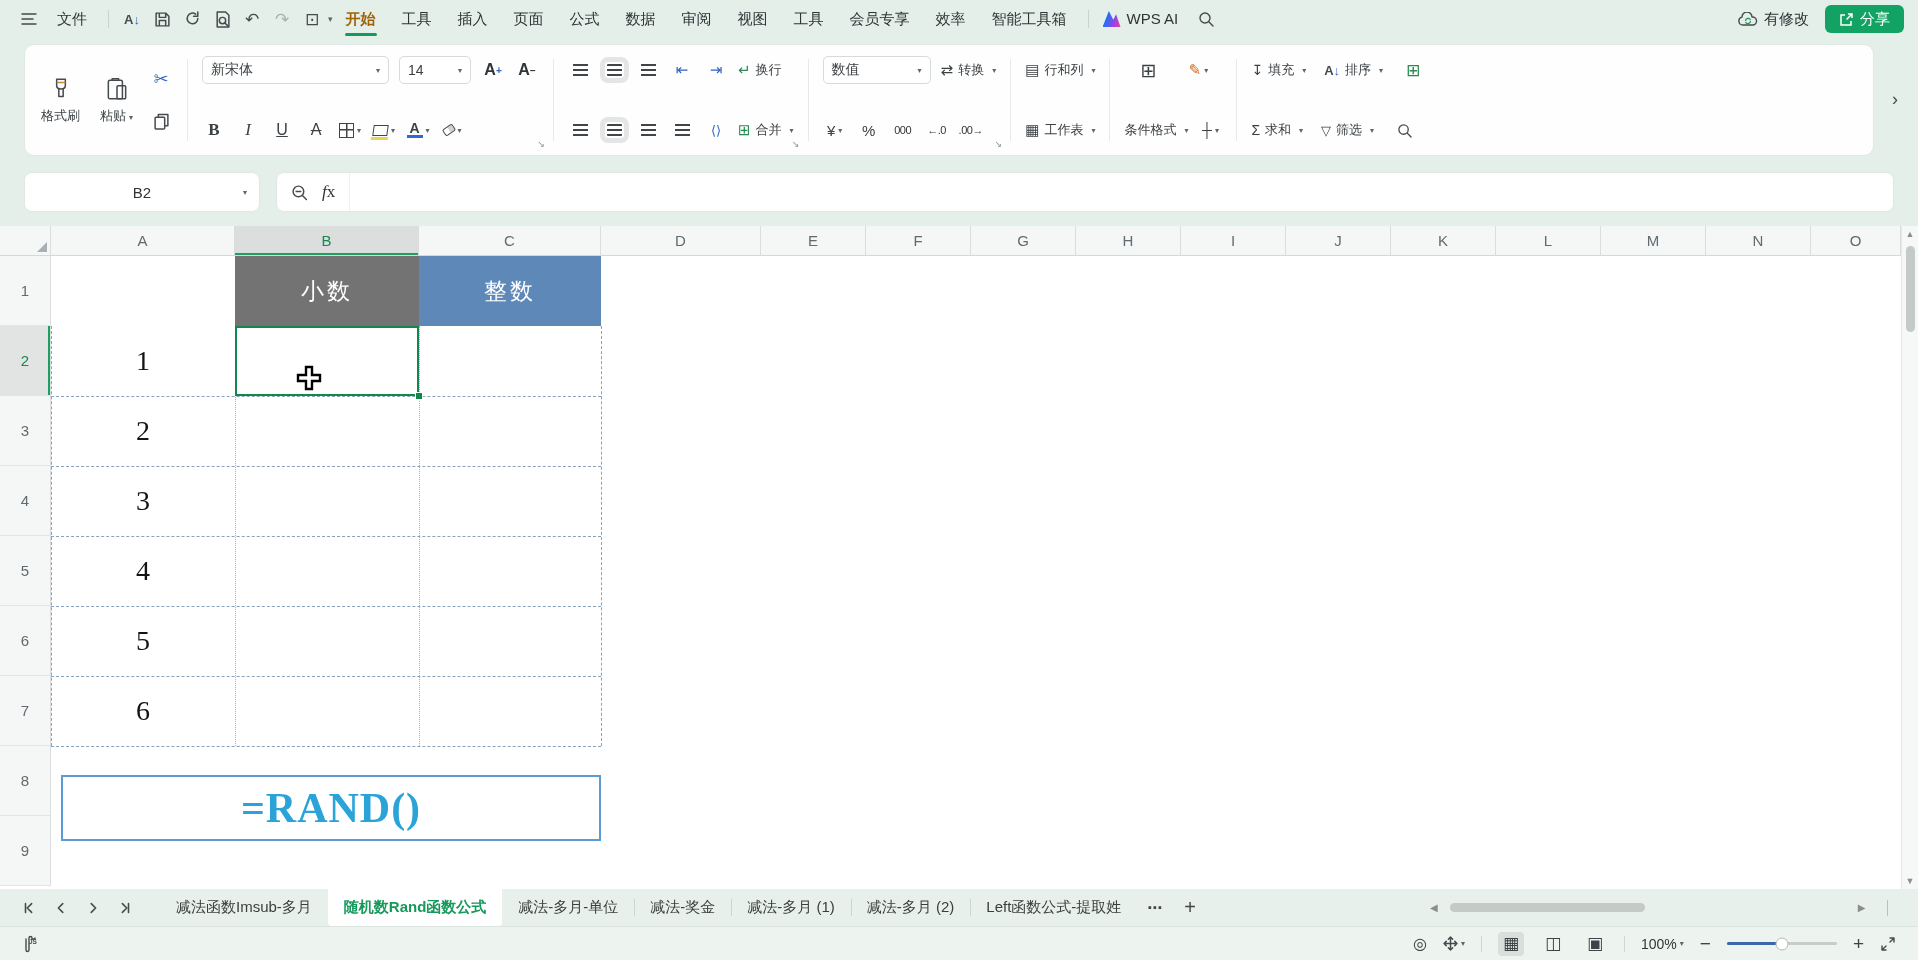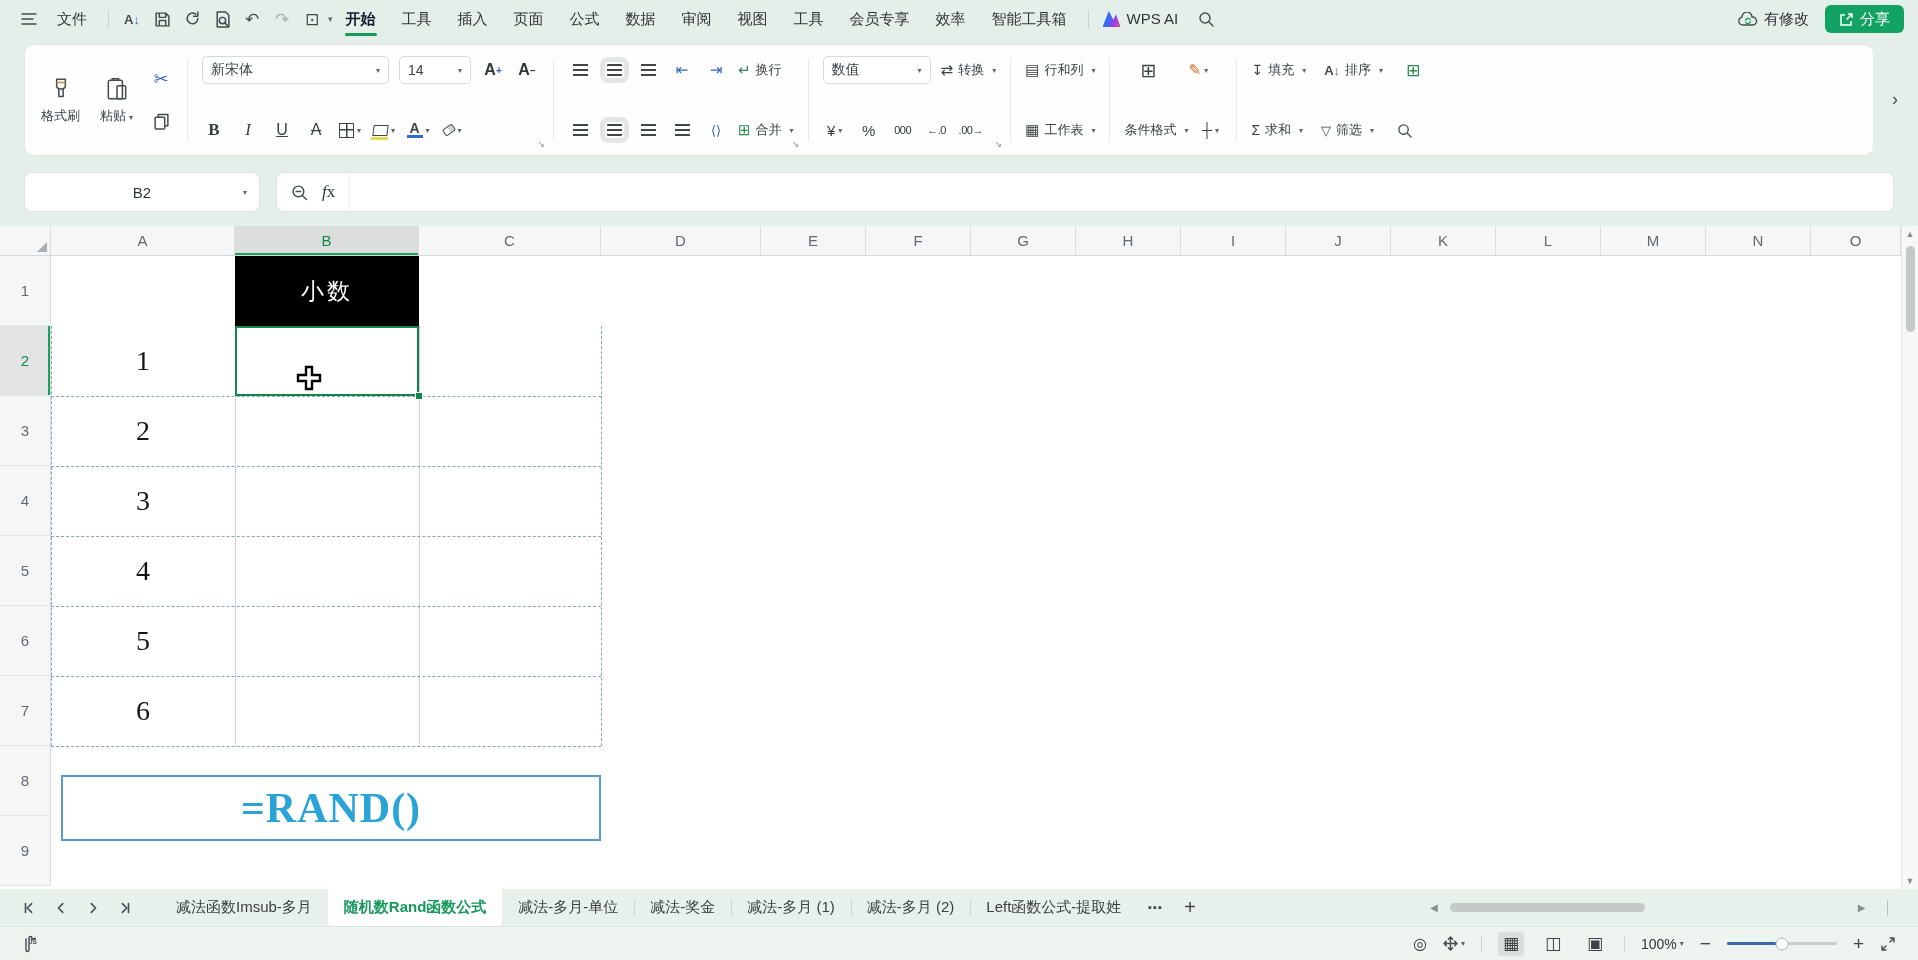--- a/index.html
+++ b/index.html
@@ -6,21 +6,21 @@
   html,body { width:1918px; height:960px; }
   body { font-family:"Liberation Sans","DejaVu Sans",sans-serif; background:#e4efe9; position:relative; overflow:hidden; color:#3c4144; }
   svg { display:block; }
   .ic-stroke { stroke:#454b4e; fill:none; stroke-width:1.4; stroke-linecap:round; stroke-linejoin:round; }
 
   
   .menubar { position:absolute; left:0; top:0; width:1918px; height:38px; display:flex; align-items:center; padding:0 14px; font-size:15px; }
   .mb-ic { display:inline-flex; align-items:center; justify-content:center; width:30px; height:26px; border-radius:4px; cursor:pointer; }
   .mb-sep { width:1px; height:18px; background:#c8d5ce; margin:0 8px; }
   .mi { padding:0 13px; line-height:38px; cursor:pointer; white-space:nowrap; color:#2f3437; }
-  .mi.active { color:#0f172a; font-weight:bold; position:relative; }
+  .mi.active { color:#a16207; font-weight:bold; position:relative; }
   .mi.active::after { content:""; position:absolute; left:12px; right:12px; bottom:2px; height:3px; border-radius:2px; background:#17995c; }
   .sortA { font-weight:bold; font-size:13px; color:#454b4e; }
   .sortA .dn { color:#3465c0; font-weight:normal; }
   .dis { opacity:.38; }
   .tiny-caret { font-size:9px; color:#5f6663; margin-left:1px; }
   .wps-logo { width:18px; height:16px; margin-left:6px; clip-path:polygon(0 100%,35% 0,60% 55%,75% 20%,100% 100%); background:linear-gradient(110deg,#2b6bf3 30%,#8a46ee 60%,#f0408f 100%); }
   .mb-spacer { flex:1; }
   .modified { display:flex; align-items:center; gap:6px; color:#2f3437; margin-right:16px; cursor:pointer; }
   .share-btn { display:flex; align-items:center; gap:6px; background:#12a263; color:#fff; border:none; border-radius:6px; height:28px; padding:0 14px; font-size:15px; cursor:pointer; }
 
@@ -466,21 +466,22 @@
     <div class="rh sel">2</div>
     <div class="rh">3</div>
     <div class="rh">4</div>
     <div class="rh">5</div>
     <div class="rh">6</div>
     <div class="rh">7</div>
     <div class="rh">8</div>
     <div class="rh">9</div>
   </div>
 
-  <div class="cell hcell" style="left:235px;top:30px;width:184px;height:70px;background:#000000;">小数</div>
+  <div class="cell hcell" style="left:235px;top:30px;width:184px;height:70px;background:#737373;">小数</div>
+  <div class="cell hcell" style="left:419px;top:30px;width:182px;height:70px;background:#5e88b8;">整数</div>
 
   <div class="cell vcell" style="left:51px;top:100px;width:184px;height:70px;">1</div>
   <div class="cell vcell" style="left:51px;top:170px;width:184px;height:70px;">2</div>
   <div class="cell vcell" style="left:51px;top:240px;width:184px;height:70px;">3</div>
   <div class="cell vcell" style="left:51px;top:310px;width:184px;height:70px;">4</div>
   <div class="cell vcell" style="left:51px;top:380px;width:184px;height:70px;">5</div>
   <div class="cell vcell" style="left:51px;top:450px;width:184px;height:70px;">6</div>
 
   <div class="dash-h" style="top:170px;"></div>
   <div class="dash-h" style="top:240px;"></div>

